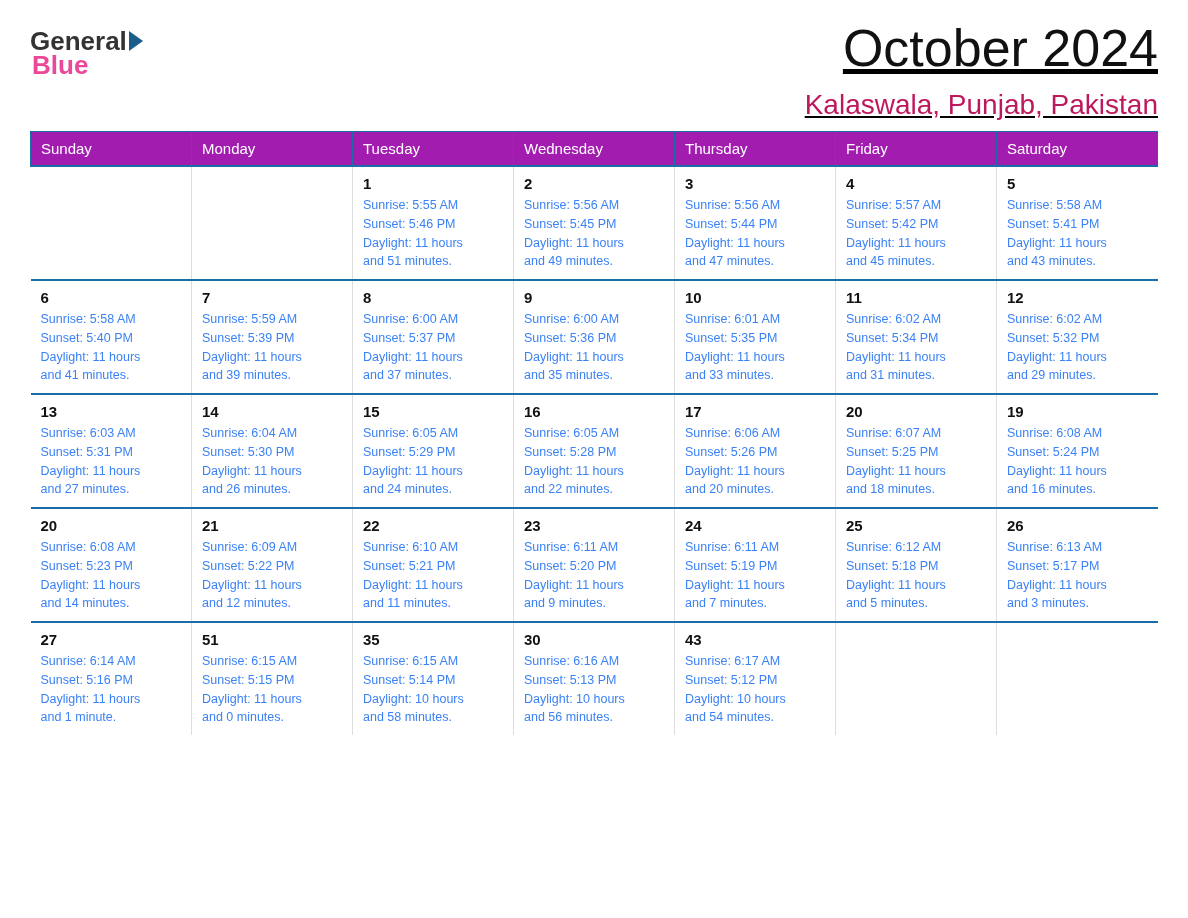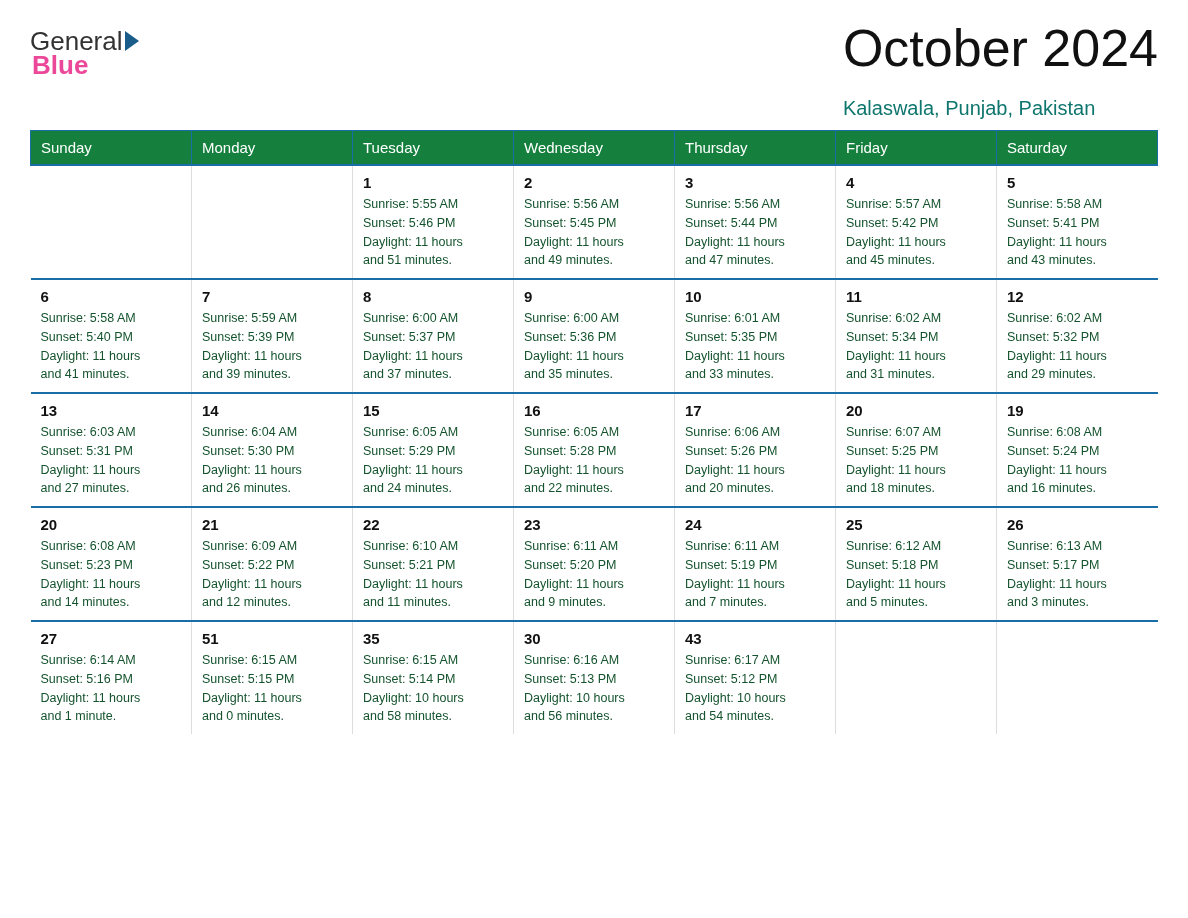--- a/index.html
+++ b/index.html
@@ -19,60 +19,62 @@
     .logo {
       display: flex;
       flex-direction: column;
       align-items: flex-start;
       padding-top: 8px;
     }
     .logo-top {
       display: flex;
       align-items: center;
       font-size: 26px;
-      font-weight: normal;
+      font-weight: bold;
       color: #333;
       line-height: 1;
     }
     .logo-top .arrow {
       display: inline-block;
       width: 0;
       height: 0;
       border-left: 14px solid #1a5c8a;
       border-top: 10px solid transparent;
       border-bottom: 10px solid transparent;
       margin-left: 2px;
     }
     .logo-bottom {
       color: #ec4899;
       font-size: 26px;
       font-weight: bold;
       margin-top: -4px;
       padding-left: 2px;
     }
     .title-block {
+      text-align: right;
+      text-decoration: underline;
     }
     .month-title {
       font-size: 52px;
       font-weight: normal;
       color: #111;
       line-height: 1.1;
     }
     .subtitle {
-      font-size: 20px;
-      color: #0f766e;
-      margin-top: 20px;
+      font-size: 28px;
+      color: #be185d;
+      margin-top: 12px;
     }
     .calendar {
       width: 100%;
       border-collapse: collapse;
       margin-top: 8px;
     }
     .calendar thead tr {
-      background-color: #15803d;
+      background-color: #a21caf;
     }
     .calendar thead th {
       color: #fff;
       font-size: 15px;
       font-weight: normal;
       padding: 8px 10px;
       text-align: left;
       border: 1px solid #1a6ea8;
     }
     .calendar tbody tr {
@@ -92,21 +94,21 @@
     }
     .day-number {
       font-size: 15px;
       font-weight: bold;
       color: #111;
       display: block;
       margin-bottom: 4px;
     }
     .day-info {
       font-size: 12.5px;
-      color: #14532d;
+      color: #3b82f6;
       line-height: 1.5;
     }
     .empty-cell {
       background: #fff;
     }
   </style>
 </head>
 <body>
 
 <div class="header">

